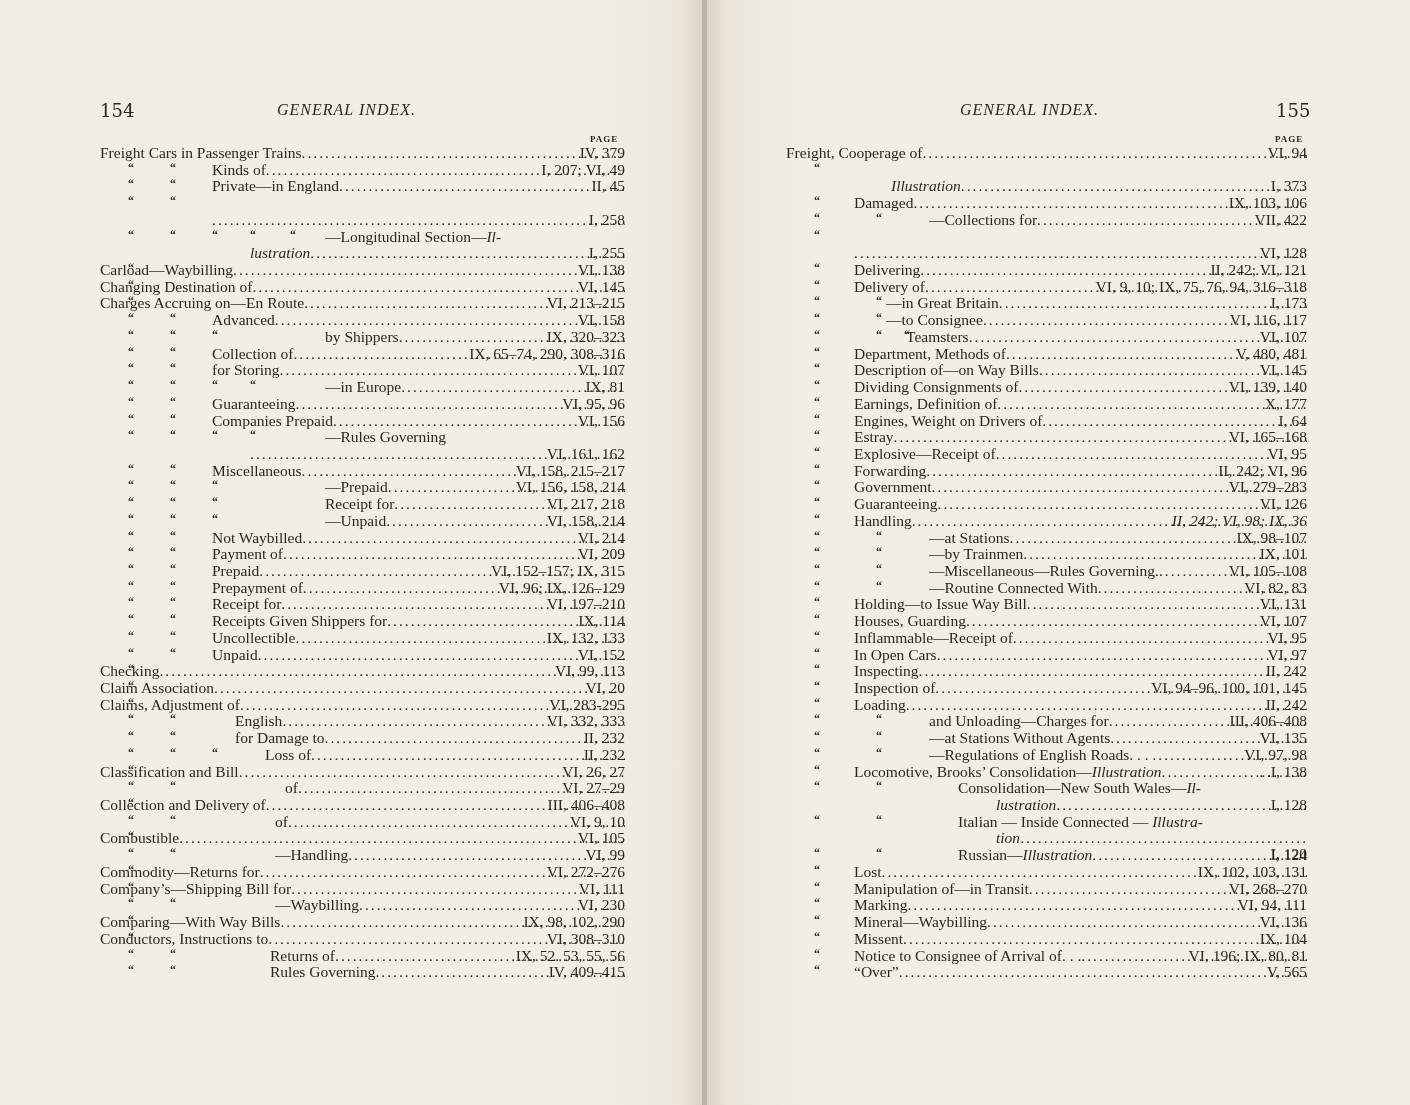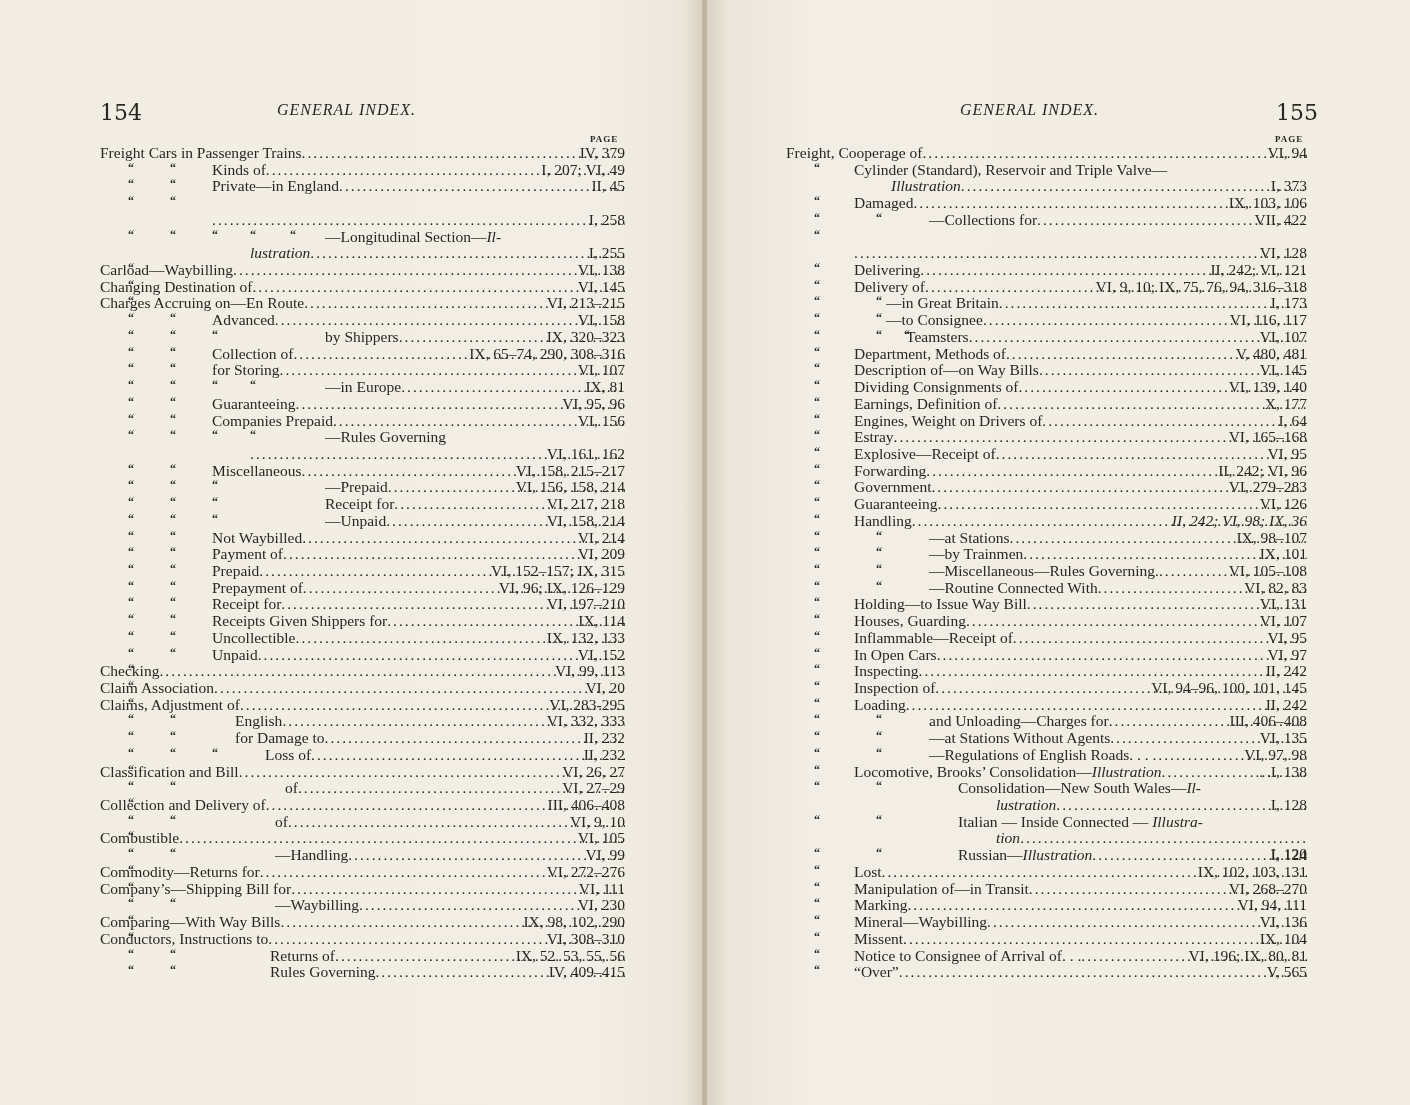--- a/index.html
+++ b/index.html
@@ -2,21 +2,21 @@
 <html><head>
 <meta charset="utf-8">
 <style>
   html,body{margin:0;padding:0;}
   body{width:1410px;height:1105px;background:#efebe1;position:relative;overflow:hidden;
        font-family:"DejaVu Serif","Liberation Serif",serif;color:#2a2622;}
   .page{position:absolute;top:0;height:1105px;background:#f2eee4;}
   #left-page{left:0;width:703px;background:linear-gradient(to right,#f1ede3 0%,#f2eee5 85%,#ece7db 97%,#d8d1c1 100%);}
   #right-page{left:707px;width:703px;background:linear-gradient(to right,#d9d2c3 0%,#ebe6da 3%,#f2eee5 15%,#f1ede3 100%);}
   .gutter{position:absolute;left:702px;top:0;width:5px;height:1105px;background:#bdb39f;}
-  .pagenum{position:absolute;top:100px;font-size:22px;font-family:"DejaVu Serif",serif;}
+  .pagenum{position:absolute;top:100px;font-size:18px;font-family:"DejaVu Serif",serif;}
   .running{position:absolute;top:101px;font-size:16px;font-style:italic;letter-spacing:1px;font-family:"Liberation Serif",serif;}
   .pagelabel{position:absolute;top:134px;font-size:9px;letter-spacing:1px;font-weight:bold;font-family:"Liberation Serif",serif;}
   .entries{position:absolute;top:145px;}
   .row{position:relative;height:16.72px;font-size:15.5px;line-height:16.72px;white-space:nowrap;font-family:"Liberation Serif",serif;}
   .row .ditto{position:absolute;font-size:12px;font-weight:bold;}
   .row .lbl{position:absolute;overflow:hidden;}
   .row .ref{position:absolute;right:0;background:inherit;}
   .lbl .dots{letter-spacing:2px;}
   .it{font-style:italic;}
 </style>
@@ -324,21 +324,20 @@
   <div class="running" style="left:253px;">GENERAL INDEX.</div>
   <div class="pagenum" style="left:569px;">155</div>
   <div class="pagelabel" style="left:568px;">PAGE</div>
   <div class="entries" id="right-entries" style="left:79px;width:521px;">
       <div class="row">
         <span class="lbl" style="left: 0px; right: 0px;"><span>Freight, Cooperage of</span><span class="dots">........................................................................................................................</span></span>
         <span class="ref" style="background-color: rgba(0, 0, 0, 0); padding-left: 2px;">VI,  94</span>
       </div>
       <div class="row">
         <span class="ditto" style="left: 28px; top: -2px;">“</span>
-        <span class="lbl" style="left: 68px; right: 0px;"><span>Cylinder (Standard), Reservoir and  Triple  Valve—</span></span>
       </div>
       <div class="row">
         <span class="lbl" style="left: 105px; right: 0px;"><span></span><span class="it">Illustration</span><span class="dots">........................................................................................................................</span></span>
         <span class="ref" style="background-color: rgba(0, 0, 0, 0); padding-left: 2px;">I, 373</span>
       </div>
       <div class="row">
         <span class="ditto" style="left: 28px; top: -2px;">“</span>
         <span class="lbl" style="left: 68px; right: 0px;"><span>Damaged</span><span class="dots">........................................................................................................................</span></span>
         <span class="ref" style="background-color: rgba(0, 0, 0, 0); padding-left: 2px;">IX, 103, 106</span>
       </div>

